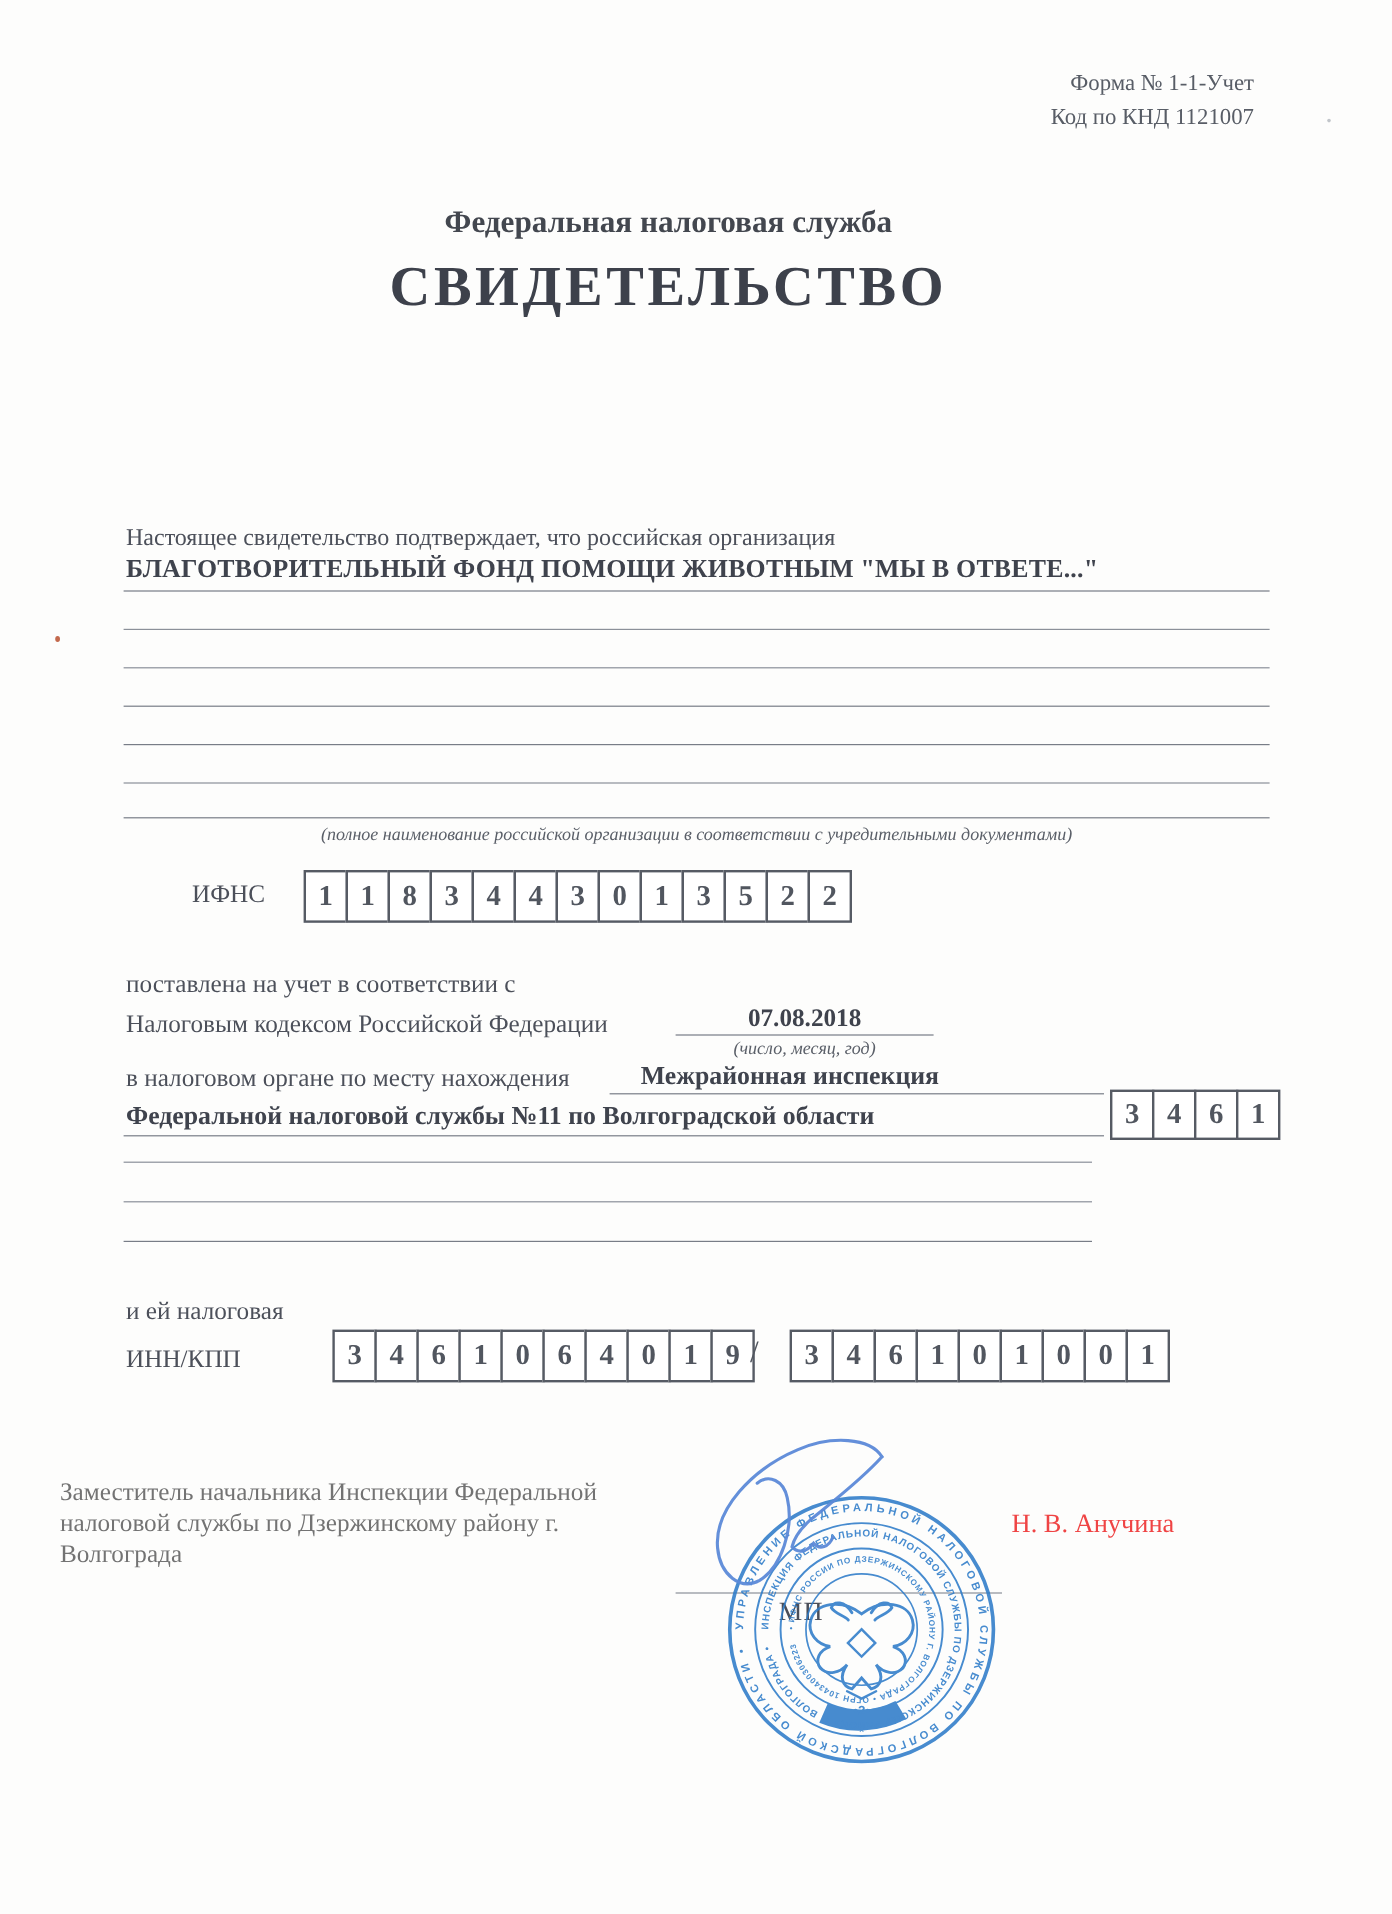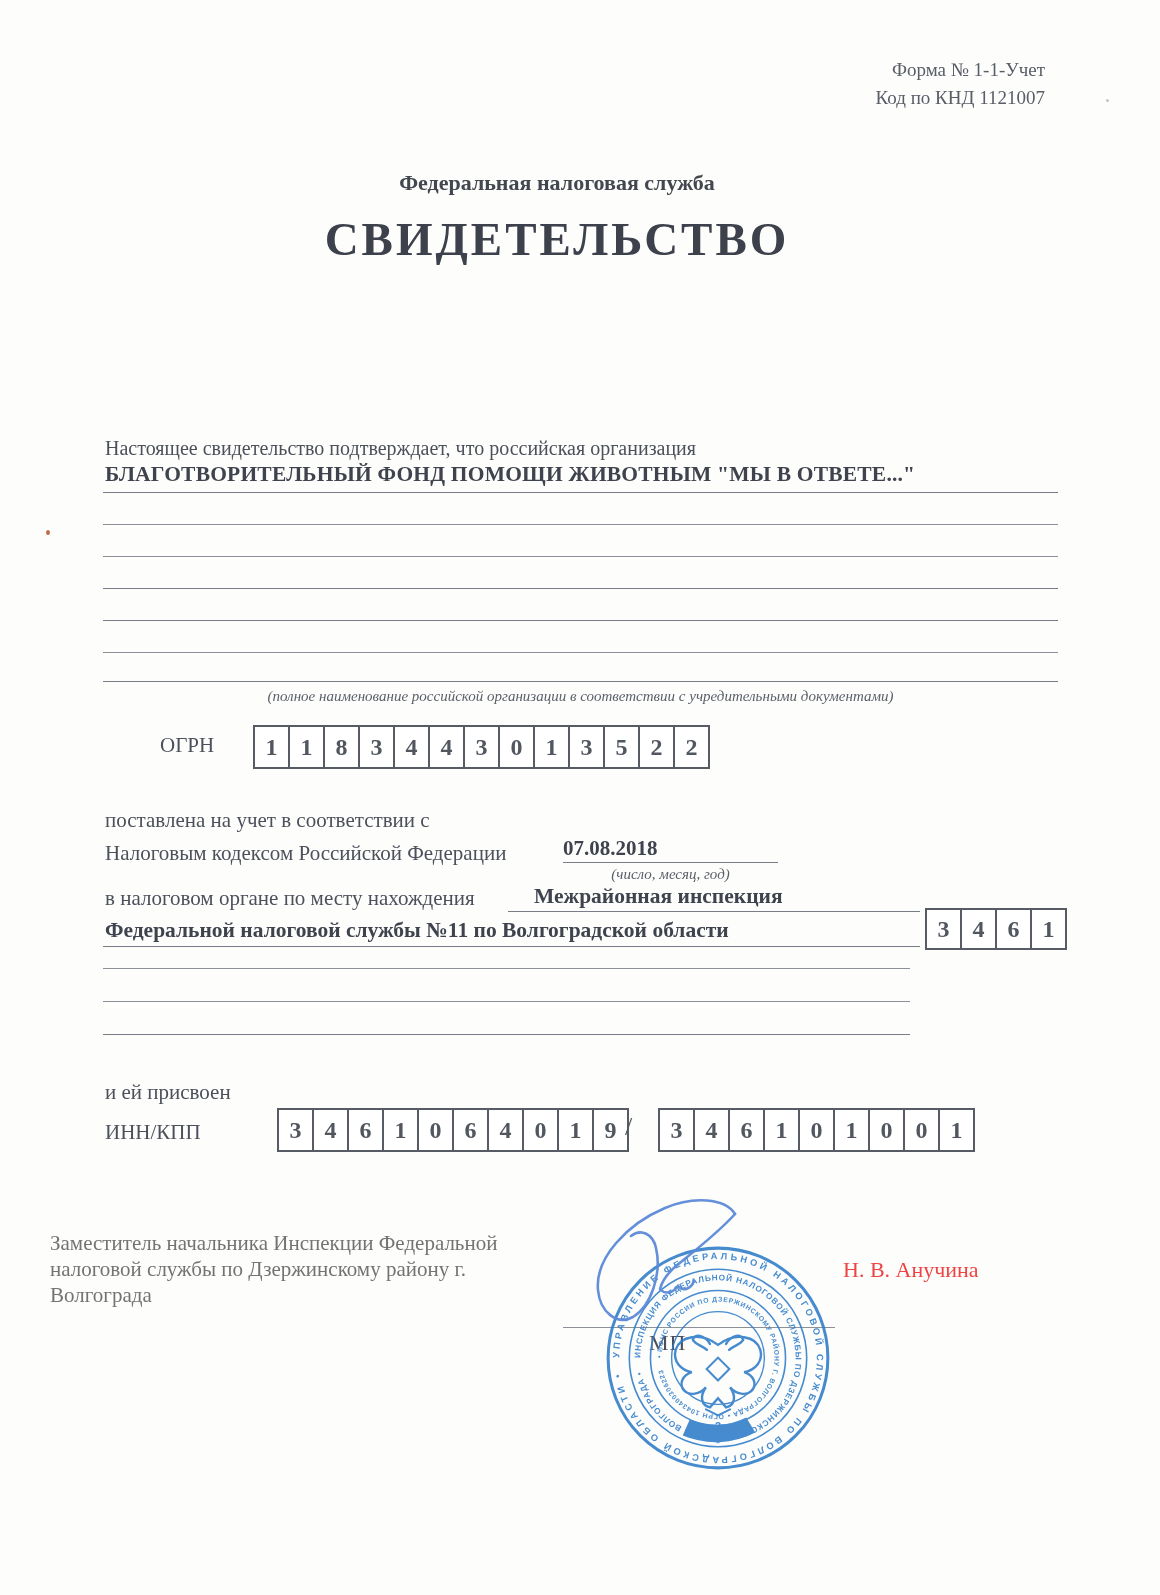--- a/index.html
+++ b/index.html
@@ -2,39 +2,39 @@
 <html><head>
 <meta charset="utf-8">
 <style>
   html,body{margin:0;padding:0;background:#ffffff;}
   .page{
     position:relative;width:1160px;height:1595px;background:#fdfdfc;
     font-family:"Liberation Serif", serif;color:#4a4e58;overflow:hidden;
   }
   .abs{position:absolute;}
   .form-meta{top:56px;left:700px;width:345px;text-align:right;font-size:19px;color:#585d66;line-height:1.45;}
-  .agency{top:170px;left:0;width:1114px;text-align:center;font-size:22px;font-weight:bold;color:#43474f;}
+  .agency{top:170px;left:0;width:1114px;text-align:center;font-size:26px;font-weight:bold;color:#43474f;}
   .doc-title{top:212px;left:0;width:1114px;text-align:center;font-size:47px;font-weight:bold;letter-spacing:3px;color:#3d414b;}
   .doc-subtitle{top:340px;left:0;width:1092px;text-align:center;font-size:21.5px;font-weight:bold;color:#43474f;line-height:1.35;white-space:pre-wrap;}
   .intro{top:437px;left:105px;font-size:20px;color:#4c505a;}
   .org-name{top:462px;left:105px;font-size:21.5px;font-weight:bold;color:#3f434d;letter-spacing:.2px;}
   .rule{border-top:1.4px solid #787d87;height:0;}
   .rule.soft{border-top-color:#8b9099;}
   .caption{font-style:italic;font-size:15px;color:#5a5f68;}
   .label{font-size:21px;color:#4c505a;}
   .boxes{display:flex;}
   .cell{
     width:33px;height:40px;border:2px solid #565b64;margin-left:-2px;background:#fff;
     display:flex;align-items:center;justify-content:center;
     font-size:24px;font-weight:bold;color:#51565f;flex:0 0 auto;
   }
   .cell:first-child{margin-left:0;}
   .cell.small{height:38px;}
   .bold-val{font-weight:bold;color:#3f434d;}
-  .date-val{top:836px;left:563px;width:215px;text-align:left;font-size:21px;font-weight:bold;color:#3f434d;}
+  .date-val{top:836px;left:563px;width:215px;text-align:center;font-size:21px;font-weight:bold;color:#3f434d;}
   .slash{font-size:26px;color:#51565f;}
   .signer{top:1230px;left:50px;width:505px;font-size:21px;line-height:1.24;color:#737373;}
   .mp{top:1330px;left:649px;font-size:22px;color:#4b4e58;letter-spacing:1px;}
   .signer-name{top:1257px;left:843px;font-size:22px;color:#ef4444;}
   .speck{top:530px;left:46px;width:4px;height:5px;background:#b84f2e;border-radius:50%;opacity:.85;}
   .dot2{top:99px;left:1106px;width:3px;height:3px;background:#9aa0a8;border-radius:50%;opacity:.6;}
   svg text{font-family:"Liberation Sans",sans-serif;}
 </style>
 </head>
 <body>
@@ -56,21 +56,21 @@
   <div class="abs rule" style="top:492px;left:103px;width:955px;"></div>
   <div class="abs rule soft" style="top:524px;left:103px;width:955px;"></div>
   <div class="abs rule soft" style="top:556px;left:103px;width:955px;"></div>
   <div class="abs rule" style="top:588px;left:103px;width:955px;"></div>
   <div class="abs rule" style="top:620px;left:103px;width:955px;"></div>
   <div class="abs rule soft" style="top:652px;left:103px;width:955px;"></div>
   <div class="abs rule" style="top:681px;left:103px;width:955px;"></div>
   <div class="abs caption" style="top:688px;left:103px;width:955px;text-align:center;">(полное наименование российской организации в соответствии с учредительными документами)</div>
   <div class="abs speck"></div>
 
-  <div class="abs label" style="top:733px;left:160px;">ОГРН</div>
+  <div class="abs label" style="top:733px;left:160px;">ИФНС</div>
   <div class="abs boxes" style="top:725px;left:253px;">
     <div class="cell">1</div>
     <div class="cell">1</div>
     <div class="cell">8</div>
     <div class="cell">3</div>
     <div class="cell">4</div>
     <div class="cell">4</div>
     <div class="cell">3</div>
     <div class="cell">0</div>
     <div class="cell">1</div>
@@ -97,21 +97,21 @@
     <div class="cell small">3</div>
     <div class="cell small">4</div>
     <div class="cell small">6</div>
     <div class="cell small">1</div>
   </div>
 
   <div class="abs rule soft" style="top:968px;left:103px;width:807px;"></div>
   <div class="abs rule soft" style="top:1001px;left:103px;width:807px;"></div>
   <div class="abs rule" style="top:1034px;left:103px;width:807px;"></div>
 
-  <div class="abs label" style="top:1080px;left:105px;">и ей присвоен</div>
+  <div class="abs label" style="top:1080px;left:105px;">и ей налоговая</div>
   <div class="abs label" style="top:1120px;left:105px;">ИНН/КПП</div>
 
   <div class="abs boxes" style="top:1108px;left:277px;">
     <div class="cell">3</div>
     <div class="cell">4</div>
     <div class="cell">6</div>
     <div class="cell">1</div>
     <div class="cell">0</div>
     <div class="cell">6</div>
     <div class="cell">4</div>

